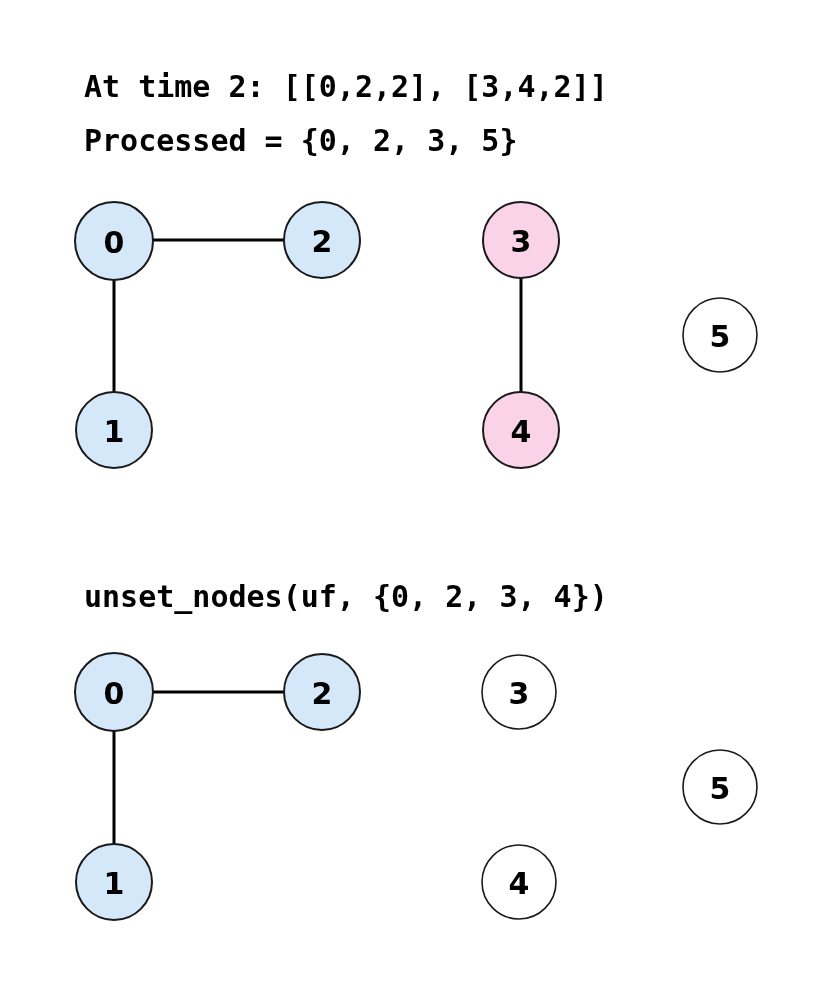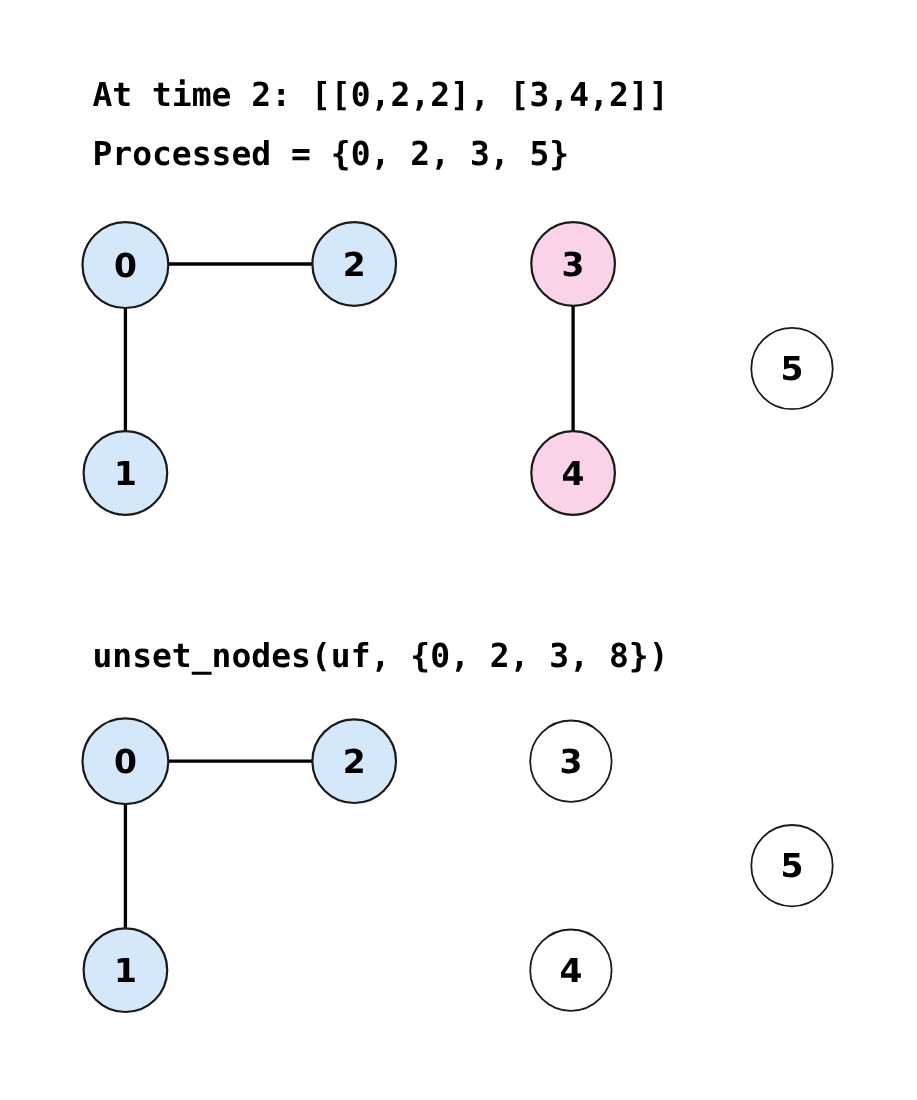--- a/index.html
+++ b/index.html
@@ -92,21 +92,21 @@
         </g>
         <g>
           <circle cx="720" cy="335" r="37" fill="#ffffff" stroke="#1a1a1a" stroke-width="1.6"></circle>
           <text x="720" y="336" class="node-label">5</text>
         </g>
       </svg>
   </div>
 
   <div class="panel" id="panel-bottom">
     <div class="caption-block" style="top:50px;">
-      <div class="caption-line">unset_nodes(uf, {0, 2, 3, 8})</div>
+      <div class="caption-line">unset_nodes(uf, {0, 2, 3, 4})</div>
     </div>
     <svg class="graph-svg" id="graph-bottom" width="834" height="480">
         <line x1="153" y1="172" x2="284" y2="172" stroke="#000000" stroke-width="3" stroke-linecap="butt"></line>
         <line x1="114" y1="211" x2="114" y2="324" stroke="#000000" stroke-width="3" stroke-linecap="butt"></line>
         <g>
           <circle cx="114" cy="172" r="39" fill="#d5e8fa" stroke="#1a1a1a" stroke-width="2"></circle>
           <text x="114" y="173" class="node-label">0</text>
         </g>
         <g>
           <circle cx="114" cy="362" r="38" fill="#d5e8fa" stroke="#1a1a1a" stroke-width="2"></circle>

